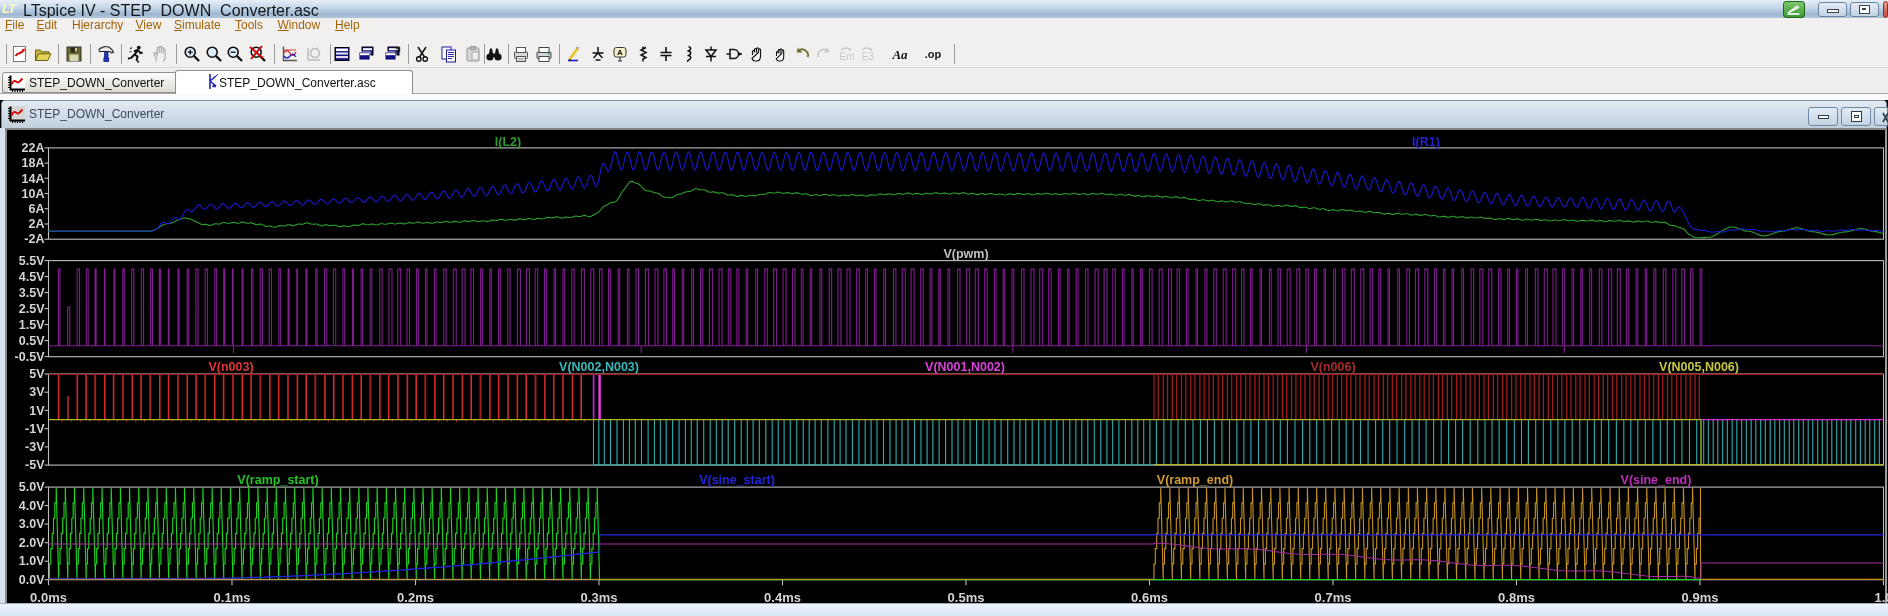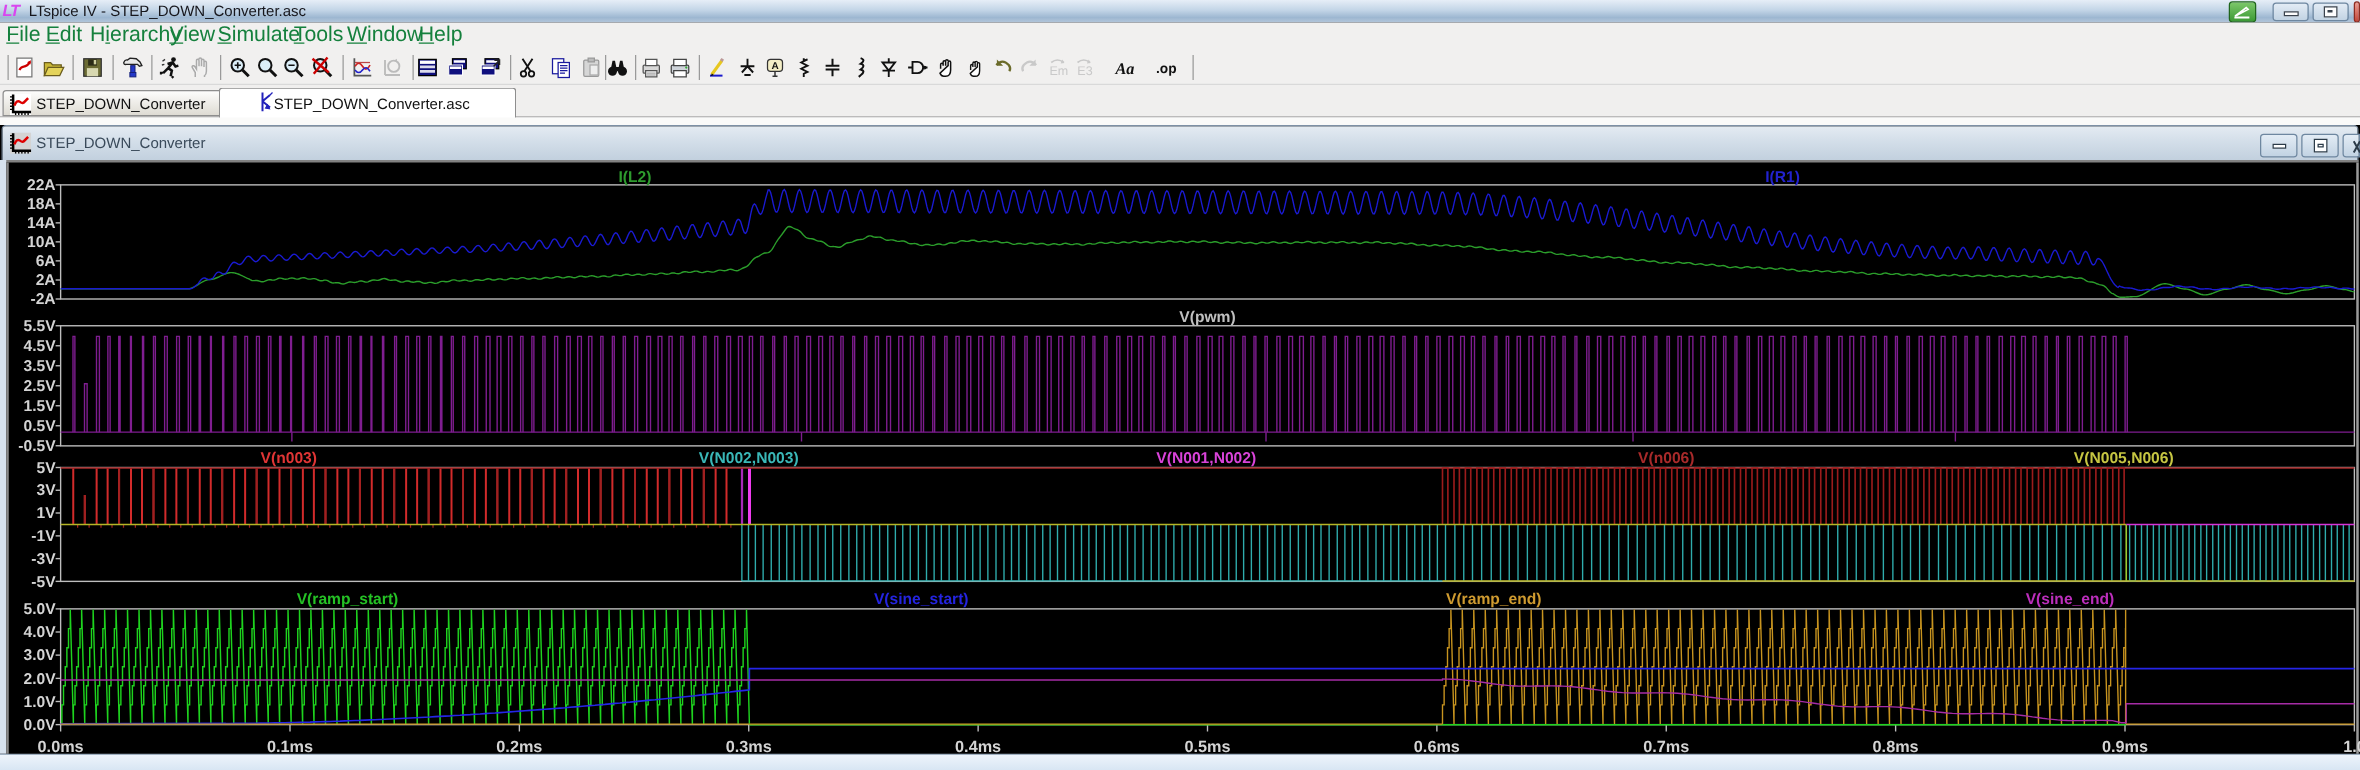--- a/index.html
+++ b/index.html
@@ -1,19 +1,19 @@
 <!DOCTYPE html>
 <html><head><meta charset="utf-8"><style>
 *{margin:0;padding:0;box-sizing:border-box}
 html,body{width:1888px;height:616px;overflow:hidden;font-family:"Liberation Sans",sans-serif;background:#000}
 #titlebar{position:absolute;left:0;top:0;width:1888px;height:18px;background:linear-gradient(180deg,#e6eef7 0%,#c3d5e7 45%,#9db7d1 78%,#b3c6da 100%)}
-#title{position:absolute;left:23px;top:2px;font-size:12px;color:#16161c}
-#lt{position:absolute;left:2px;top:1px;font-size:13px;font-weight:bold;font-style:italic;color:#d946ef;letter-spacing:-1px}
+#title{position:absolute;left:23px;top:2px;font-size:16px;color:#16161c}
+#lt{position:absolute;left:2px;top:1px;font-size:13px;font-weight:bold;font-style:italic;color:#fef9c3;letter-spacing:-1px}
 #menubar{position:absolute;left:0;top:18px;width:1888px;height:22px;background:#f1f0ef}
-#menubar span{position:absolute;top:0;font-size:17px;color:#15803d}
+#menubar span{position:absolute;top:0;font-size:12px;color:#a16207}
 #toolbar{position:absolute;left:0;top:40px;width:1888px;height:28px;background:#f1f0ef;border-bottom:1px solid #d9d9d9}
 #tabbar{position:absolute;left:0;top:68px;width:1888px;height:27px;background:#f0efee}
 .tab{position:absolute;font-size:12px;color:#111}
 #tab1{left:2px;top:72px;width:190px;height:21px;background:linear-gradient(180deg,#fdfdfc,#dedbd3);border:1px solid #8e8e8e;border-radius:3px 3px 0 0}
 #tab1 span{position:absolute;left:26px;top:3px}
 #tab2{left:175px;top:70px;width:238px;height:25px;background:#fff;border:1px solid #8e8e8e;border-bottom:none;border-radius:3px 3px 0 0}
 #tab2 span{position:absolute;left:43px;top:5px}
 #tabline{position:absolute;left:0;top:93px;width:1888px;height:1px;background:#aaa}
 #tabgap{position:absolute;left:0;top:94px;width:1888px;height:6px;background:#fafaf9}
 #innerwin{position:absolute;left:1px;top:100px;width:1886px;height:28px;background:linear-gradient(180deg,#e4ebf2 0%,#d3dee9 45%,#c2d0de 100%);border:1px solid #7d90a5;border-bottom:none;border-radius:4px 4px 0 0}

